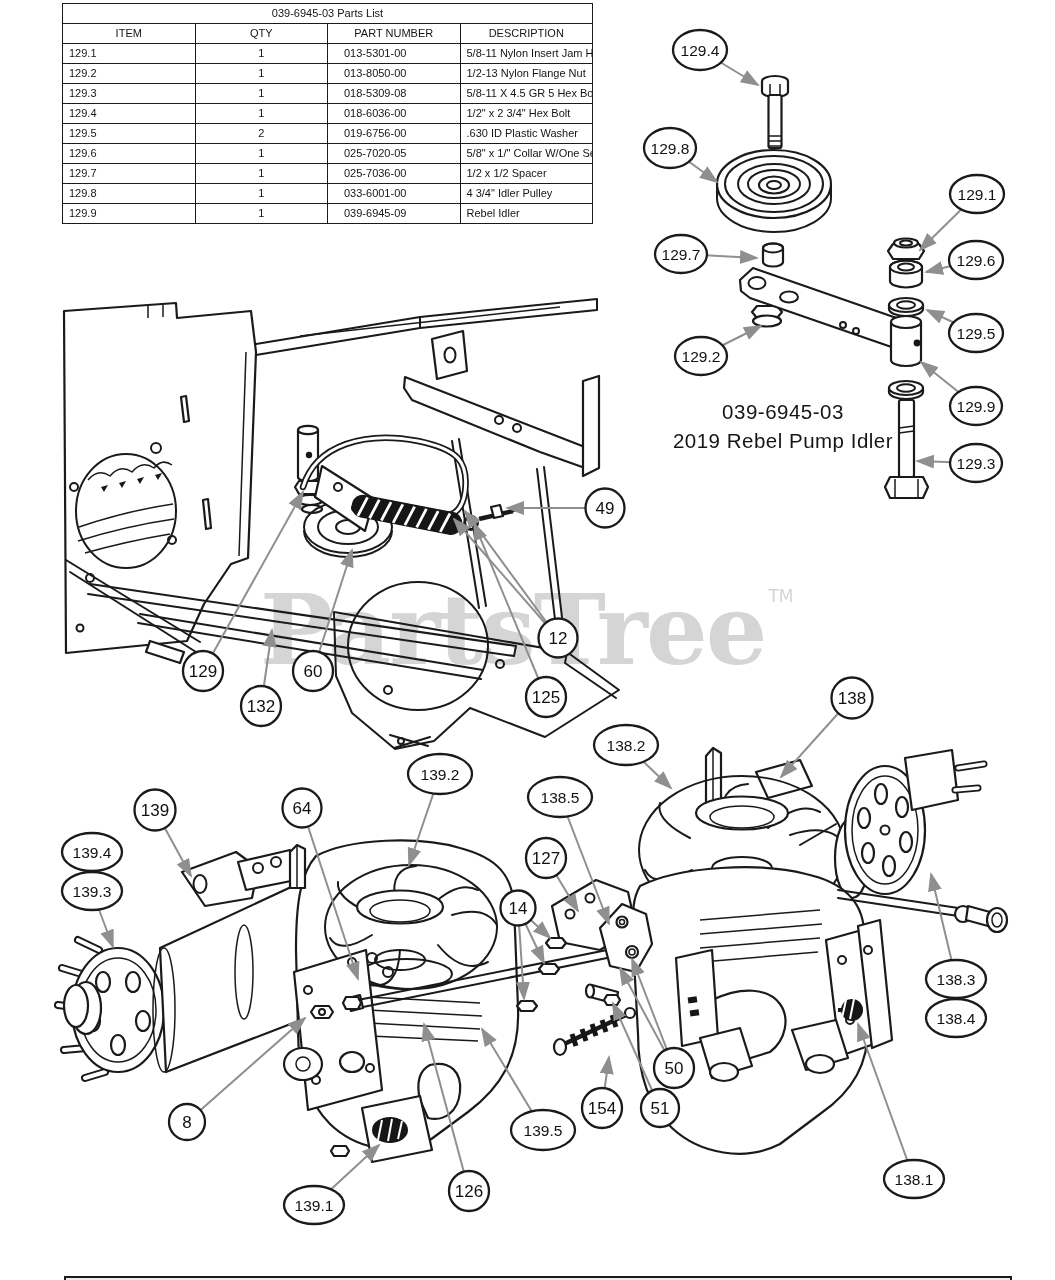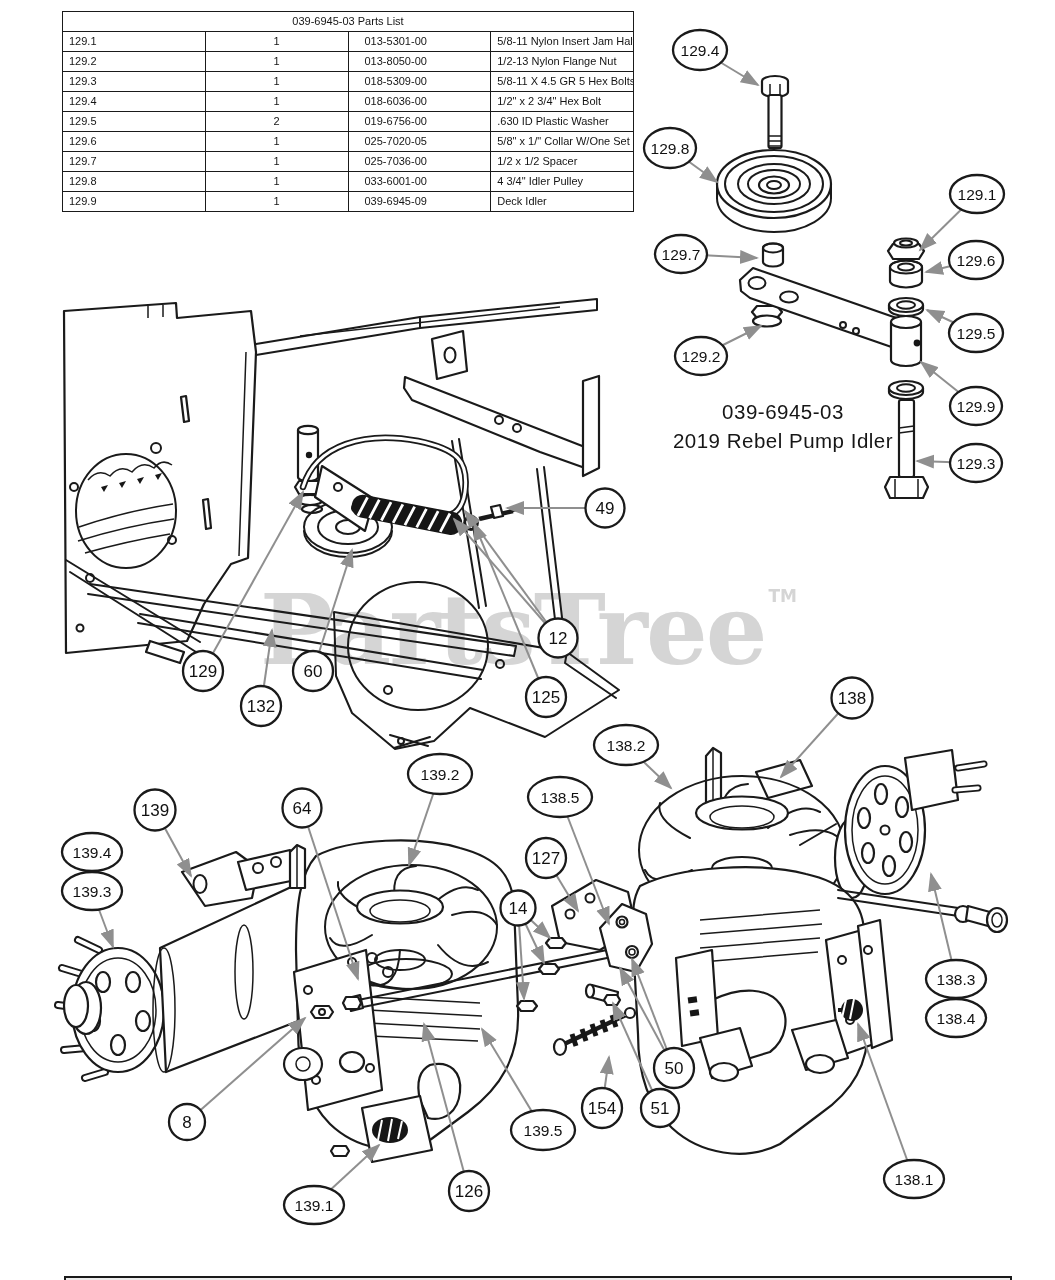--- a/index.html
+++ b/index.html
@@ -1,35 +1,35 @@
 <!DOCTYPE html>
 <html><head>
 <meta charset="utf-8">
 <style>
   html,body{margin:0;padding:0;}
   .page{position:relative;width:1055px;height:1280px;background:#ffffff;overflow:hidden;
         font-family:"Liberation Sans",sans-serif;color:#111;}
 
   
-  .parts-table{position:absolute;left:62px;top:11px;width:572px;border-collapse:collapse;
+  .parts-table{position:absolute;left:62px;top:3px;width:531px;border-collapse:collapse;
                table-layout:fixed;font-size:11px;color:#141414;}
   .parts-table th,.parts-table td{border:1.6px solid #1a1a1a;padding:2px 4px;line-height:15px;
                overflow:hidden;white-space:nowrap;font-weight:400;}
   .parts-table .title-cell{text-align:center;height:15px;}
   .parts-table .head-row th{text-align:center;}
   .parts-table td.c0{padding-left:6px;}
   .parts-table td.c1{text-align:center;}
   .parts-table td.c2{padding-left:16px;}
   .parts-table td.c3{padding-left:6px;}
 
   
   .watermark{position:absolute;left:260px;top:582px;z-index:1;white-space:nowrap;
              font-family:"DejaVu Serif",serif;font-weight:bold;font-size:97px;line-height:1;
              color:#d5d5d5;letter-spacing:-2px;}
-  .watermark .tm{font-family:"DejaVu Sans",sans-serif;font-weight:bold;font-size:17px;
+  .watermark .tm{font-family:"DejaVu Sans",sans-serif;font-weight:normal;font-size:17px;
              letter-spacing:0;position:relative;top:-62px;left:3px;}
 
   
   .art{position:absolute;left:0;top:0;z-index:2;}
   .ln{stroke:#1a1a1a;stroke-width:2;fill:none;stroke-linecap:round;stroke-linejoin:round;}
   .lnf{stroke:#1a1a1a;stroke-width:2.2;fill:#ffffff;stroke-linejoin:round;}
   .lnt{stroke:#1a1a1a;stroke-width:1.5;fill:none;}
   .blk{fill:#161616;stroke:none;}
   .arrow{stroke:#8f8f8f;stroke-width:2;fill:none;}
   .co-bub{fill:#ffffff;stroke:#1a1a1a;stroke-width:2.3;}
@@ -46,38 +46,44 @@
 
 <div class="page">
 
   <div class="watermark"><span>PartsTree</span><span class="tm">TM</span></div>
 
   <table class="parts-table">
     <thead>
       <tr>
         <th class="title-cell" colspan="4">039-6945-03 Parts List</th>
       </tr>
+      <tr class="head-row">
+        <th style="width:45px">ITEM</th>
+        <th style="width:43px">QTY</th>
+        <th style="width:103px">PART NUMBER</th>
+        <th style="width:285px">DESCRIPTION</th>
+      </tr>
     </thead>
     <tbody>
         <tr>
           <td class="c0">129.1</td>
           <td class="c1">1</td>
           <td class="c2">013-5301-00</td>
           <td class="c3">5/8-11 Nylon Insert Jam Half Nut</td>
         </tr>
         <tr>
           <td class="c0">129.2</td>
           <td class="c1">1</td>
           <td class="c2">013-8050-00</td>
           <td class="c3">1/2-13 Nylon Flange Nut</td>
         </tr>
         <tr>
           <td class="c0">129.3</td>
           <td class="c1">1</td>
-          <td class="c2">018-5309-00</td>
+          <td class="c2">018-5309-08</td>
           <td class="c3">5/8-11 X 4.5 GR 5 Hex Bolts Zinc</td>
         </tr>
         <tr>
           <td class="c0">129.4</td>
           <td class="c1">1</td>
           <td class="c2">018-6036-00</td>
           <td class="c3">1/2" x 2 3/4" Hex Bolt</td>
         </tr>
         <tr>
           <td class="c0">129.5</td>
@@ -100,21 +106,21 @@
         <tr>
           <td class="c0">129.8</td>
           <td class="c1">1</td>
           <td class="c2">033-6001-00</td>
           <td class="c3">4 3/4" Idler Pulley</td>
         </tr>
         <tr>
           <td class="c0">129.9</td>
           <td class="c1">1</td>
           <td class="c2">039-6945-09</td>
-          <td class="c3">Deck Idler</td>
+          <td class="c3">Rebel Idler</td>
         </tr>
       </tbody>
   </table>
 
   <svg class="art" width="1055" height="1280" viewBox="0 0 1055 1280">
     <defs>
       <marker id="ah" markerWidth="11" markerHeight="9" refX="8.5" refY="3.5" orient="auto">
         <path d="M0,0 L9.5,3.5 L0,7 Z" fill="#8f8f8f"></path>
       </marker>
     </defs>

